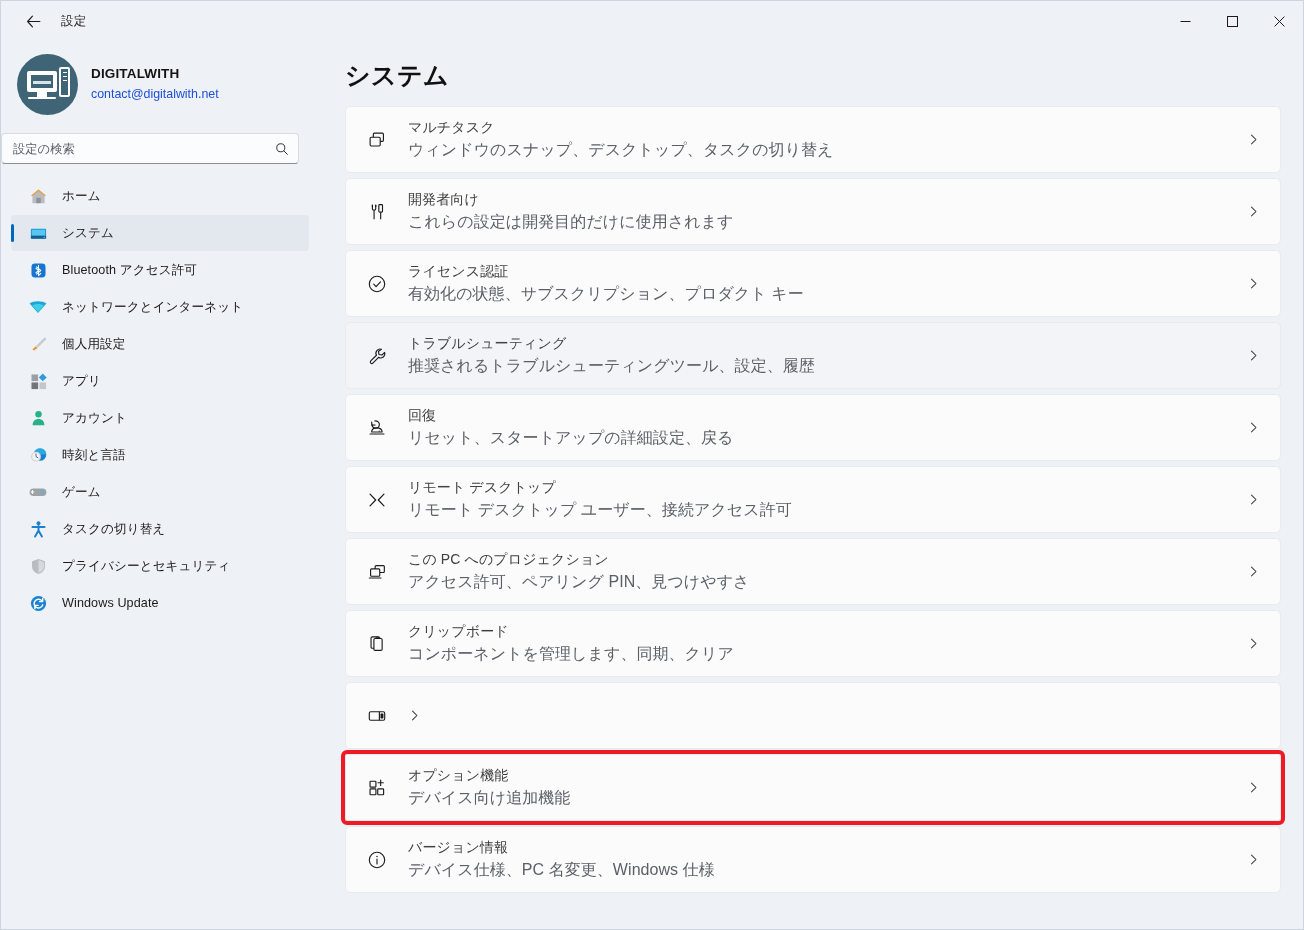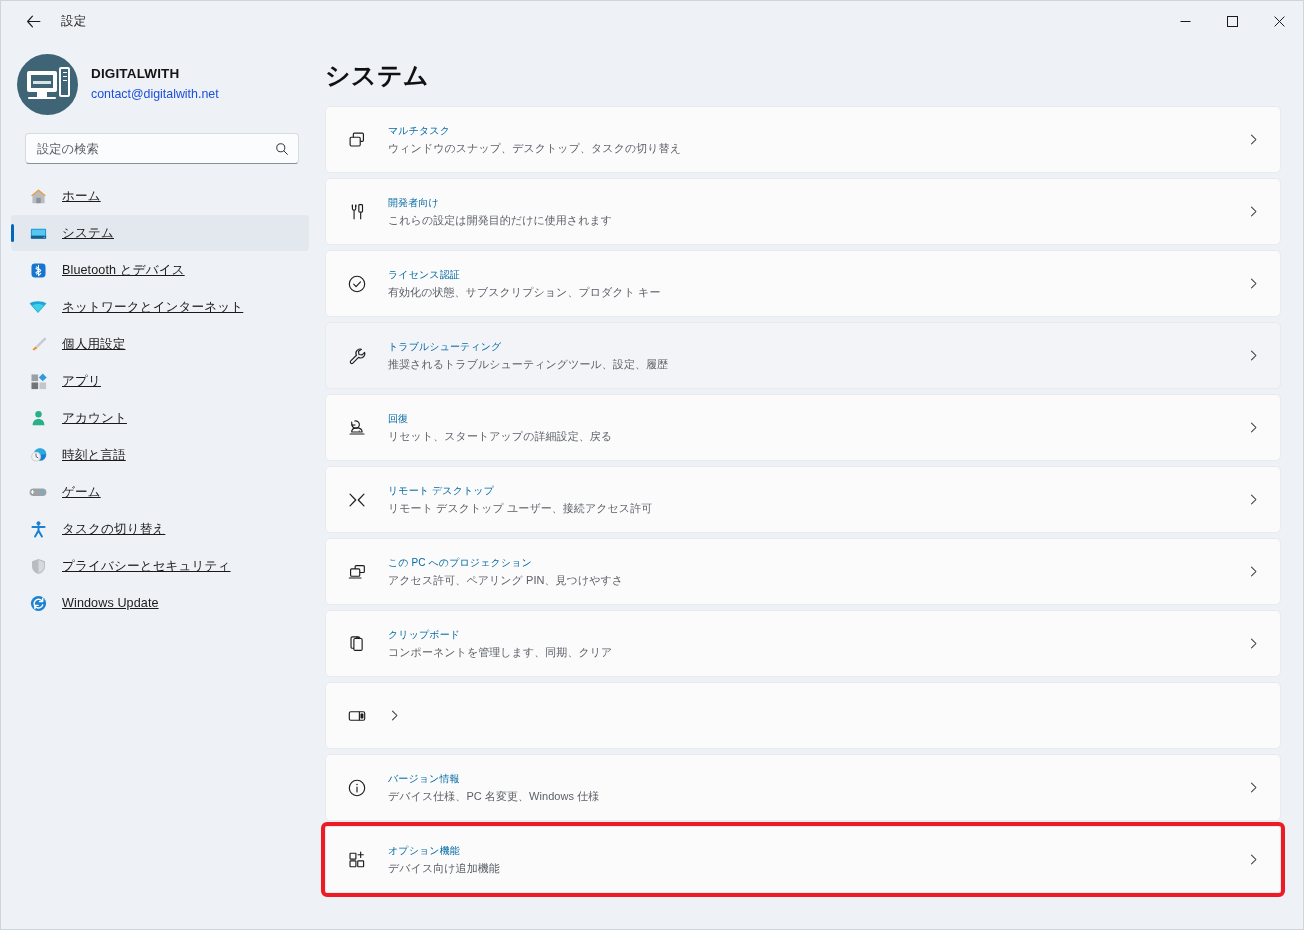--- a/index.html
+++ b/index.html
@@ -50,20 +50,21 @@
     width: 47px; height: 40px;
     display: flex; align-items: center; justify-content: center;
     color: #1b1b1b;
   }
 
   
   .body {
     flex: 1 1 auto;
     display: flex;
     min-height: 0;
+    gap: 20px;
   }
 
   
   .sidebar {
     width: 320px;
     flex: 0 0 320px;
     background: #eef2f7;
     padding: 0;
     display: flex;
     flex-direction: column;
@@ -125,21 +126,21 @@
     display: block;
   }
   .account-text { margin-left: 13px; line-height: 1.35; }
   .account-name {
     font-size: 13.5px; font-weight: bold; color: #141414; letter-spacing: .15px;
   }
   .account-mail {
     font-size: 12.4px; color: #1d4ed8; margin-top: 3px;
   }
 
-  .search-wrap { padding: 14px 22px 10px 12px; margin-left: 12px; }
+  .search-wrap { padding: 14px 22px 10px 0; }
   .search-box {
     height: 31px;
     background: #fbfcfd;
     border: 1px solid #d7dbe0;
     border-bottom: 1px solid #8a8f95;
     border-radius: 4px;
     display: flex;
     align-items: center;
     padding: 0 9px 0 11px;
   }
@@ -155,21 +156,20 @@
 
   .nav { padding: 4px 12px 0 10px; display: flex; flex-direction: column; gap: 1px; }
   .nav-item {
     height: 36px;
     display: flex;
     align-items: center;
     border-radius: 4px;
     padding-left: 16px;
     position: relative;
     color: #1a1a1a;
-    text-decoration: underline;
   }
   .nav-item.active { background: #e3e8ef; }
   .nav-item.active::before {
     content: "";
     position: absolute;
     left: 0px; top: 9px;
     width: 3px; height: 18px;
     background: #0067c0;
     border-radius: 2px;
   }
@@ -209,24 +209,24 @@
   }
   .card.hovered { background: #f2f4f8; justify-content: center; }
   .card-ico {
     width: 34px; flex: 0 0 34px;
     display: flex; align-items: center; justify-content: center;
     color: #1c1c1c;
     margin-right: 14px;
   }
   .card-text { flex: 1 1 auto; min-width: 0; }
   .card-title {
-    font-size: 10px; color: #0369a1; letter-spacing: .1px;
+    font-size: 14px; color: #404040; letter-spacing: .1px;
   }
   .card-sub {
-    font-size: 11px; color: #5c6066; margin-top: 3px; letter-spacing: .05px;
+    font-size: 16px; color: #5c6066; margin-top: 3px; letter-spacing: .05px;
   }
   .chev { color: #343434; display: flex; align-items: center; margin-right: 4px; }
 
   .card.highlight {
     outline: 4px solid #ee1b24;
     outline-offset: 0px;
     border-radius: 2px;
     z-index: 3;
   }
 </style>
@@ -323,21 +323,21 @@
           <span class="nav-label">システム</span>
         </div>
 
         <div class="nav-item">
           <span class="nav-ico">
             <svg width="19" height="19" viewBox="0 0 20 20">
               <rect x="2.6" y="2.6" width="14.8" height="14.8" rx="3.6" fill="#1675d1"></rect>
               <path d="M8 6.2 L12.4 10 L8 13.8 M10 4.6 V15.4 L12.4 13 M10 10 L7.2 7.6 M10 10 L7.2 12.4" stroke="#ffffff" stroke-width="1.1" fill="none" stroke-linejoin="round" stroke-linecap="round"></path>
             </svg>
           </span>
-          <span class="nav-label">Bluetooth とデバイス</span>
+          <span class="nav-label">Bluetooth アクセス許可</span>
         </div>
 
         <div class="nav-item">
           <span class="nav-ico">
             <svg width="20" height="20" viewBox="0 0 20 20">
               <path d="M1.6 6.6 C5 3.6 15 3.6 18.4 6.6 L10 16 Z" fill="#1ea7d6"></path>
               <path d="M4.4 8.4 C6.8 6.4 13.2 6.4 15.6 8.4 L10 15 Z" fill="#3fd0e8"></path>
             </svg>
           </span>
           <span class="nav-label">ネットワークとインターネット</span>
@@ -599,56 +599,56 @@
               <rect x="15.8" y="9.4" width="3.2" height="5.2" rx="0.6" fill="#1c1c1c" stroke="none"></rect>
             </svg>
           </span>
           <span class="chev">
             <svg width="13" height="13" viewBox="0 0 16 16" fill="none">
                 <path d="M5.6 2.6 L11 8 L5.6 13.4" stroke="currentColor" stroke-width="1.25" stroke-linecap="round" stroke-linejoin="round"></path>
               </svg>
           </span>
         </div>
 
-        <div class="card">
-          <span class="card-ico">
-            <svg width="22" height="22" viewBox="0 0 24 24" fill="none" stroke="#1c1c1c" stroke-width="1.25">
-              <circle cx="12" cy="12" r="8.4"></circle>
-              <path d="M12 11 V16.4" stroke-linecap="round"></path>
-              <circle cx="12" cy="8.1" r="0.85" fill="#1c1c1c" stroke="none"></circle>
-            </svg>
-          </span>
-          <div class="card-text">
-            <div class="card-title">バージョン情報</div>
-            <div class="card-sub">デバイス仕様、PC 名変更、Windows 仕様</div>
-          </div>
-          <span class="chev">
-            <svg width="13" height="13" viewBox="0 0 16 16" fill="none">
-                <path d="M5.6 2.6 L11 8 L5.6 13.4" stroke="currentColor" stroke-width="1.25" stroke-linecap="round" stroke-linejoin="round"></path>
-              </svg>
-          </span>
-        </div>
-
         <div class="card highlight">
           <span class="card-ico">
             <svg width="22" height="22" viewBox="0 0 24 24" fill="none" stroke="#1c1c1c" stroke-width="1.25">
               <rect x="4.4" y="4.6" width="6.4" height="6.4" rx="0.6"></rect>
               <rect x="4.4" y="13" width="6.4" height="6.4" rx="0.6"></rect>
               <rect x="12.8" y="13" width="6.4" height="6.4" rx="0.6"></rect>
               <path d="M16 3.4 V9.2 M13.1 6.3 H18.9" stroke-linecap="round"></path>
             </svg>
           </span>
           <div class="card-text">
             <div class="card-title">オプション機能</div>
             <div class="card-sub">デバイス向け追加機能</div>
           </div>
           <span class="chev">
             <svg width="13" height="13" viewBox="0 0 16 16" fill="none">
                 <path d="M5.6 2.6 L11 8 L5.6 13.4" stroke="currentColor" stroke-width="1.25" stroke-linecap="round" stroke-linejoin="round"></path>
               </svg>
           </span>
         </div>
 
+        <div class="card">
+          <span class="card-ico">
+            <svg width="22" height="22" viewBox="0 0 24 24" fill="none" stroke="#1c1c1c" stroke-width="1.25">
+              <circle cx="12" cy="12" r="8.4"></circle>
+              <path d="M12 11 V16.4" stroke-linecap="round"></path>
+              <circle cx="12" cy="8.1" r="0.85" fill="#1c1c1c" stroke="none"></circle>
+            </svg>
+          </span>
+          <div class="card-text">
+            <div class="card-title">バージョン情報</div>
+            <div class="card-sub">デバイス仕様、PC 名変更、Windows 仕様</div>
+          </div>
+          <span class="chev">
+            <svg width="13" height="13" viewBox="0 0 16 16" fill="none">
+                <path d="M5.6 2.6 L11 8 L5.6 13.4" stroke="currentColor" stroke-width="1.25" stroke-linecap="round" stroke-linejoin="round"></path>
+              </svg>
+          </span>
+        </div>
+
       </div>
     </div>
 
   </div>
 </div>
 
 </body></html>

